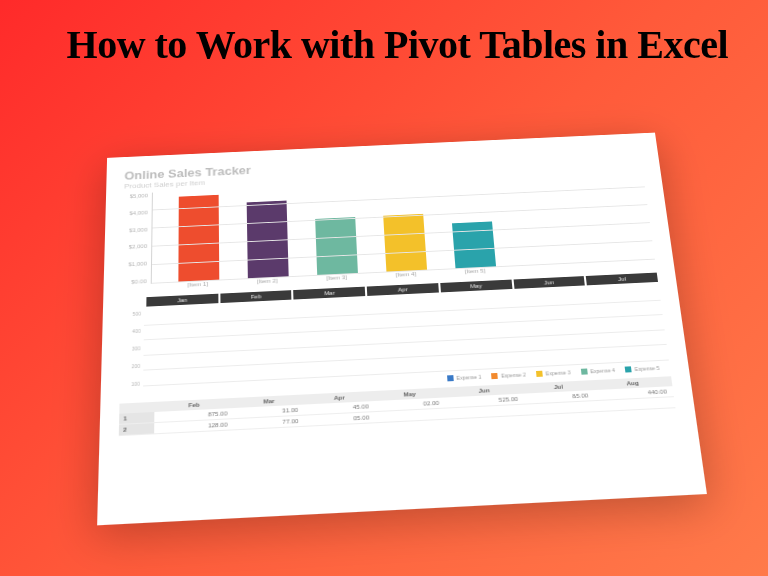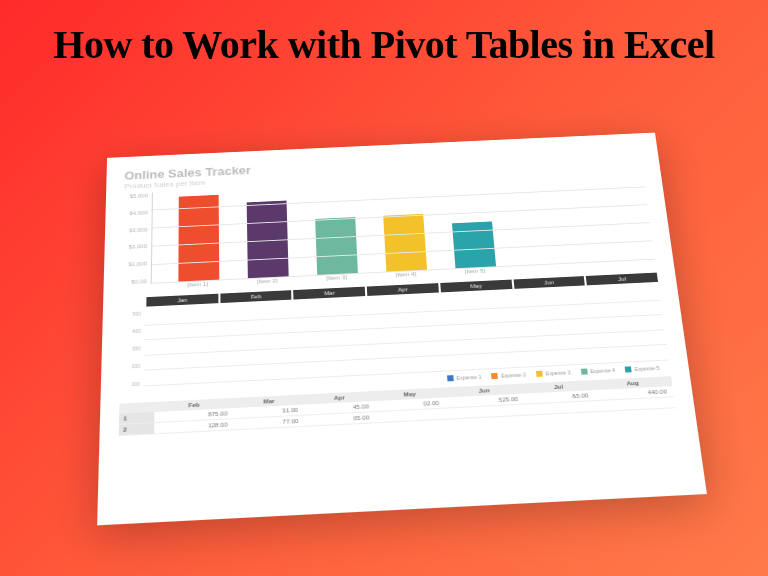--- a/index.html
+++ b/index.html
@@ -8,21 +8,21 @@
       height: 576px;
       background: linear-gradient(135deg, #ff2a2a 0%, #ff5a3a 50%, #ff7a4a 100%);
       font-family: Georgia, 'Times New Roman', serif;
       position: relative;
       overflow: hidden;
     }
     .title {
       font-size: 40px;
       font-weight: 900;
       color: #000;
-      text-align: center;
+      text-align: right;
       padding: 22px 40px 0 40px;
       line-height: 1.15;
       letter-spacing: -0.5px;
     }
     .report {
       position: absolute;
       left: 106px;
       top: 136px;
       width: 560px;
       height: 380px;

